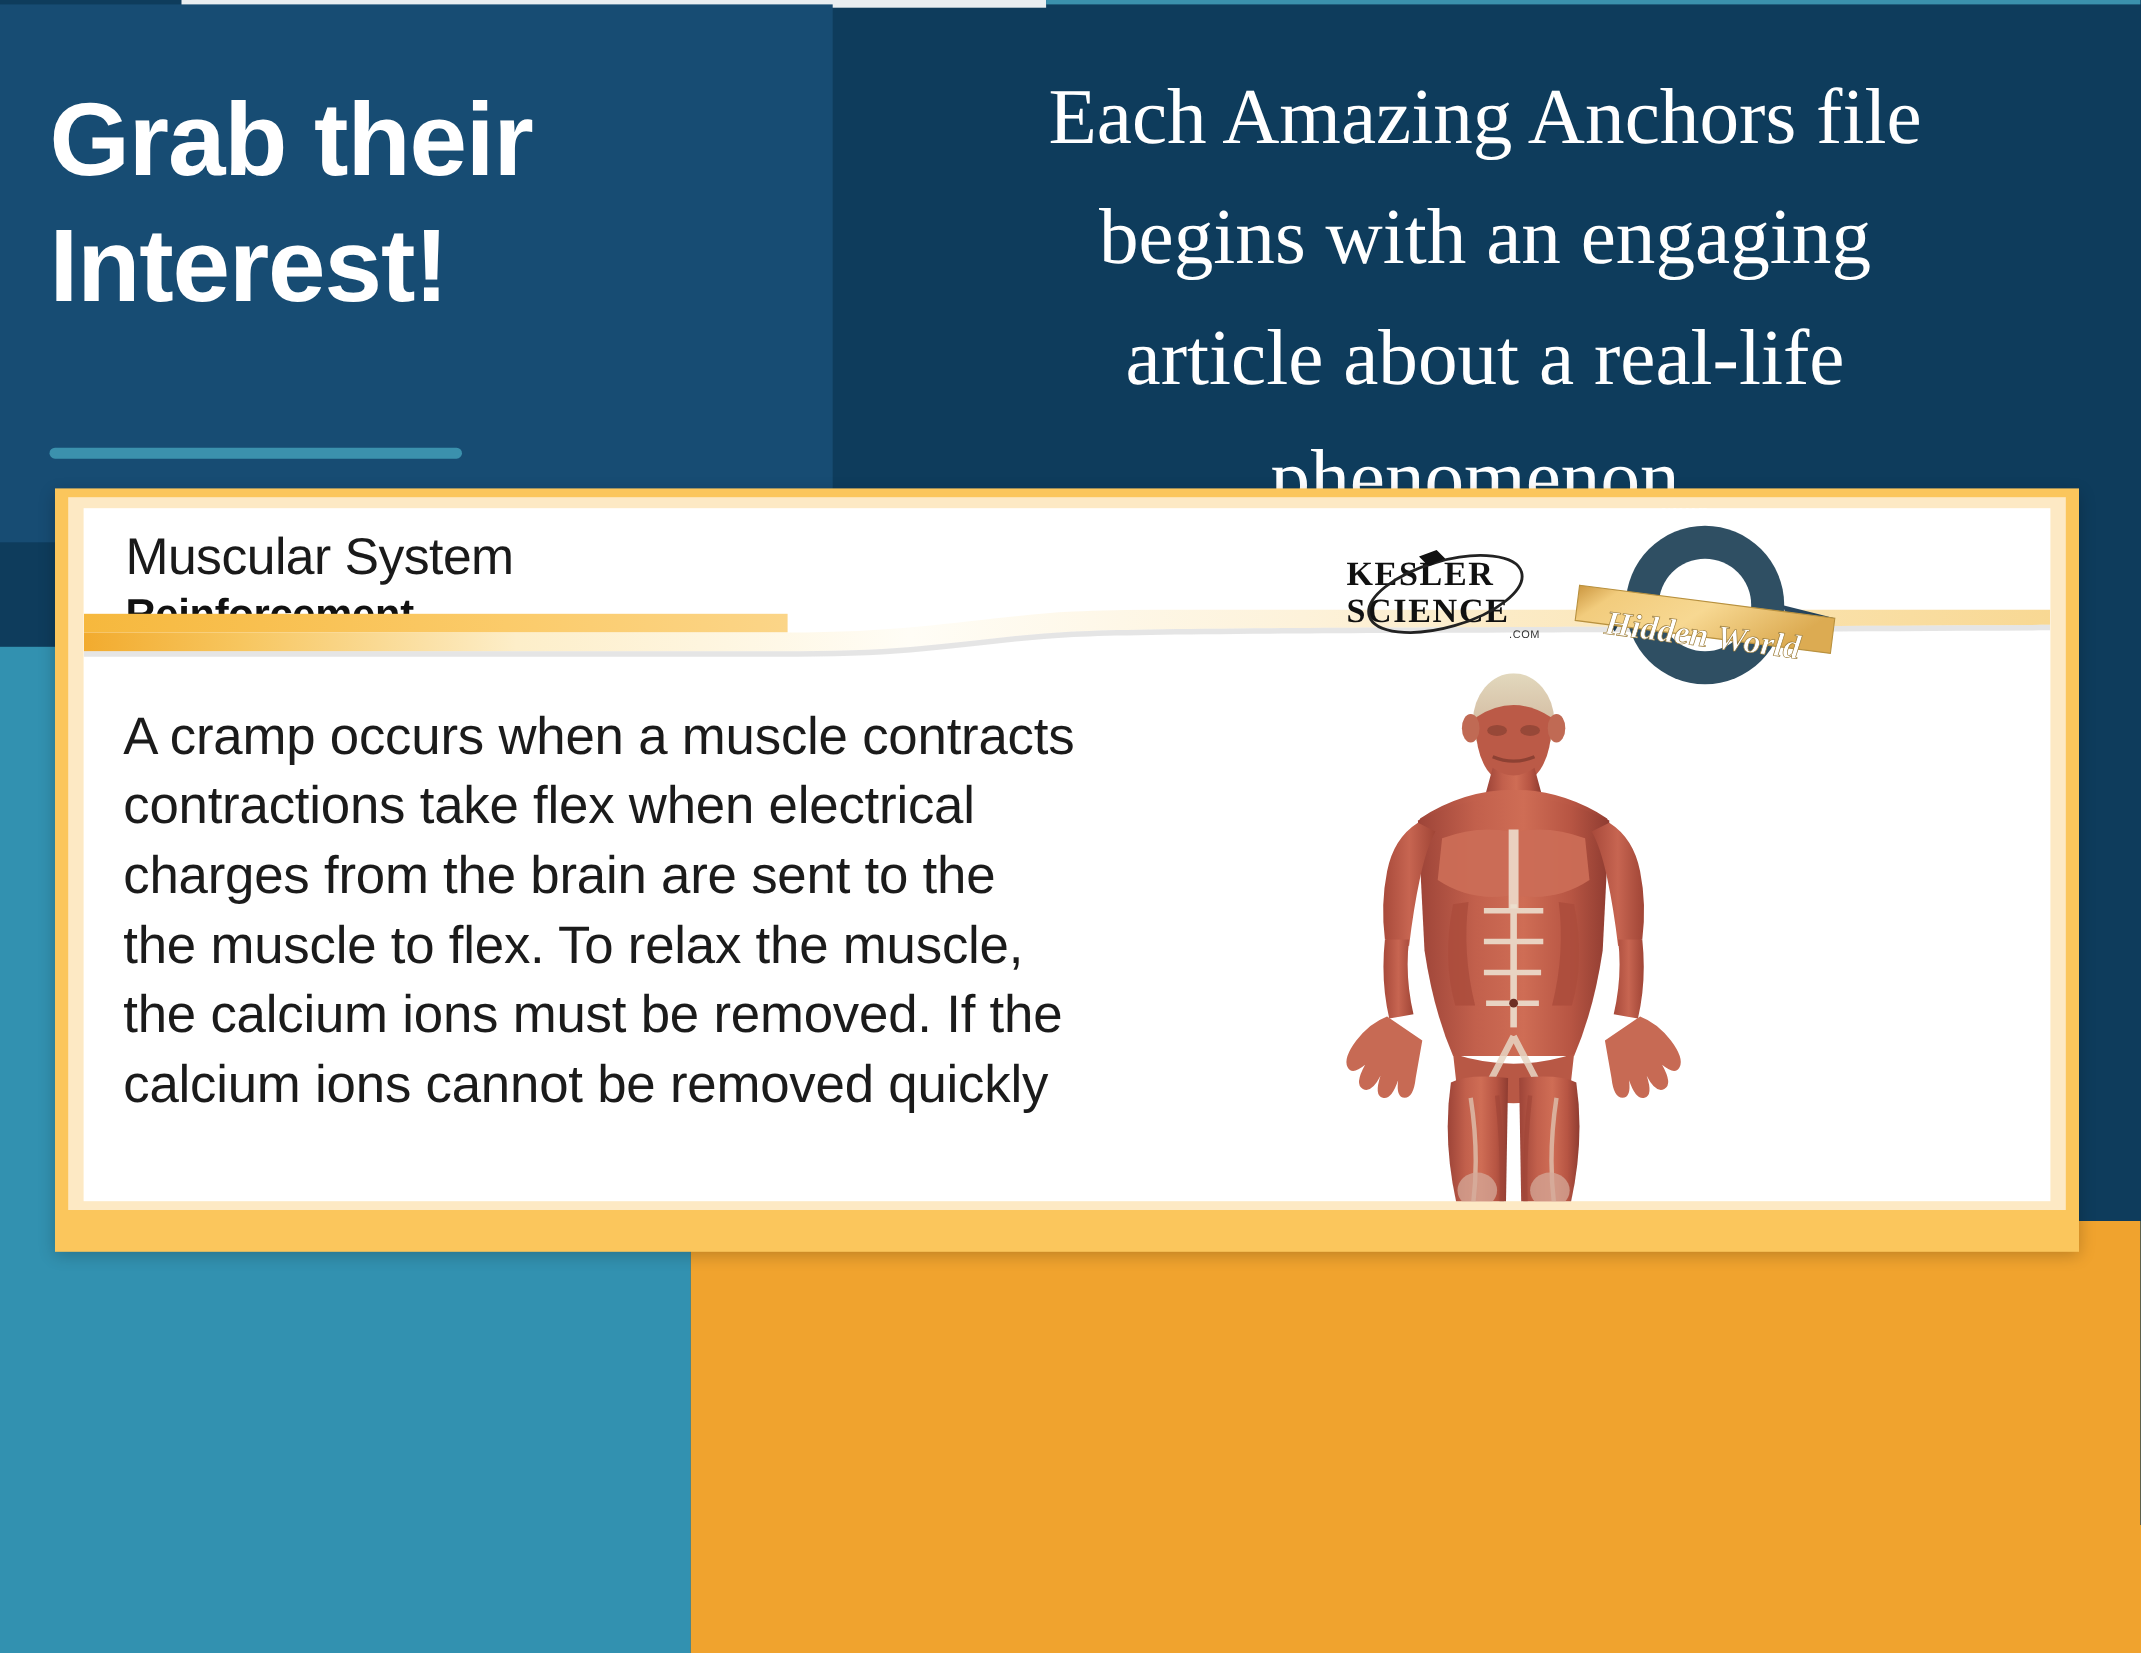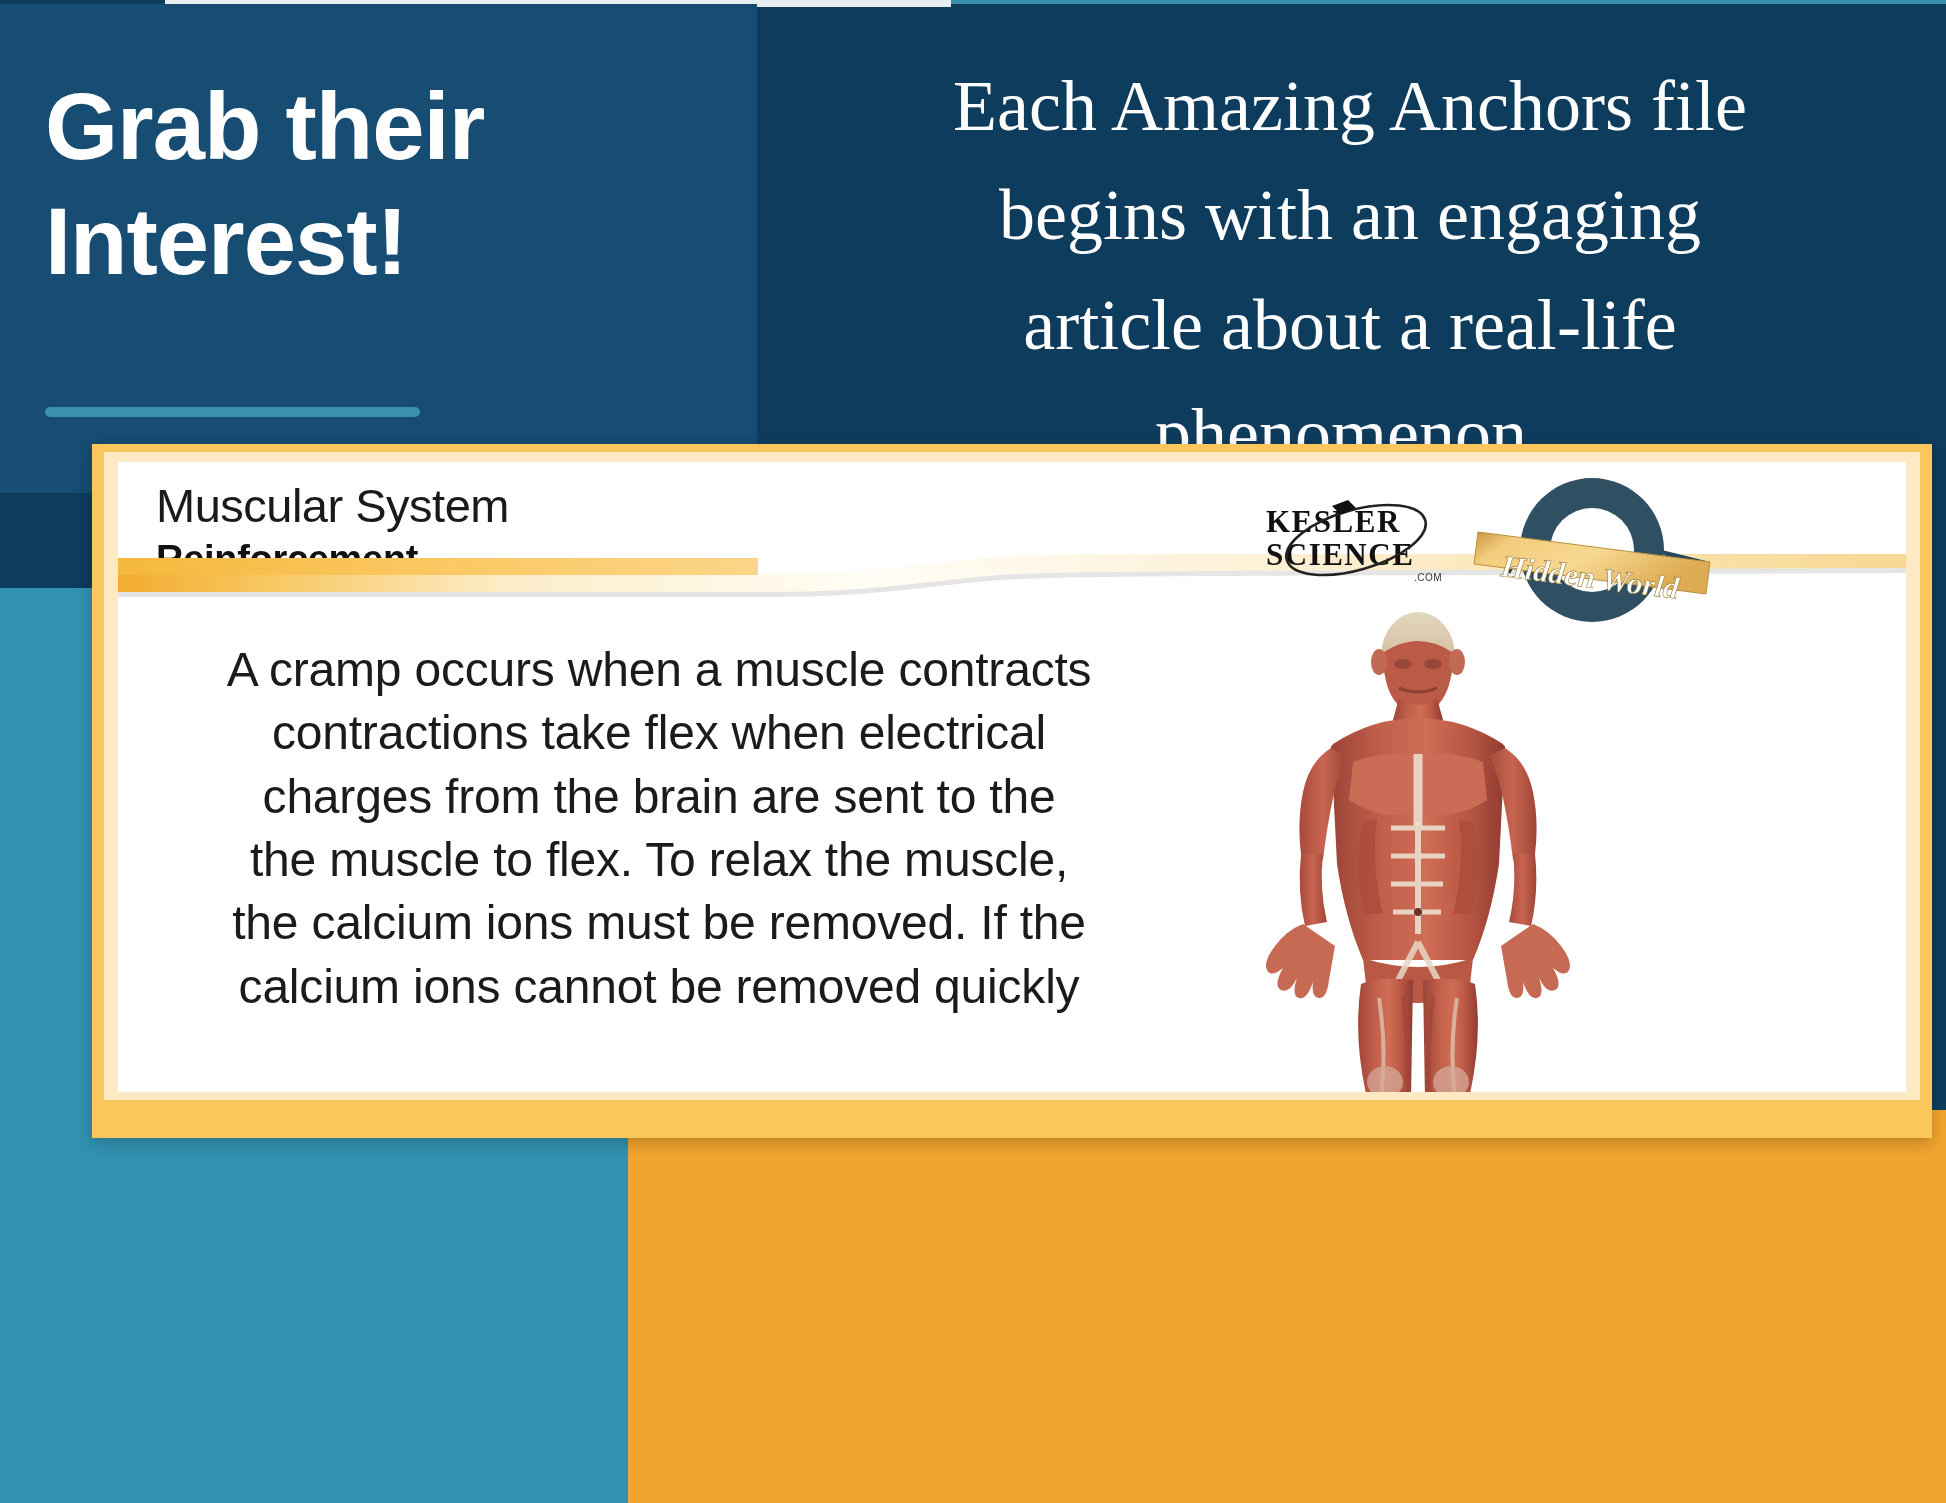--- a/index.html
+++ b/index.html
@@ -91,21 +91,20 @@
 
   
   .doc-card {
     position: absolute;
     left: 50px; top: 444px;
     width: 1840px; height: 694px;
     background: #fbc65c;
     padding: 0;
     box-sizing: border-box;
     box-shadow: 0 4px 14px rgba(0,0,0,0.22);
-    margin-left: 42px;
   }
   .doc-card-inner {
     position: absolute;
     left: 12px; top: 8px;
     width: 1816px; height: 648px;
     background: #fde9c4;
     box-sizing: border-box;
   }
   .doc-page {
     position: absolute;
@@ -189,21 +188,21 @@
   .doc-body {
     position: absolute;
     left: 36px; top: 176px;
     width: 1010px;
     color: #1b1b1b;
     font-family: "Liberation Sans", sans-serif;
     font-size: 48px;
     line-height: 1.32;
     letter-spacing: -0.2px;
   }
-  .doc-body .body-line { display: block; white-space: nowrap; text-align: center; }
+  .doc-body .body-line { display: block; white-space: nowrap; }
 
   
   .anatomy {
     position: absolute;
     left: 1085px; top: 150px;
     width: 430px; height: 490px;
   }
   .anatomy svg { display: block; }
 </style>
 </head>

